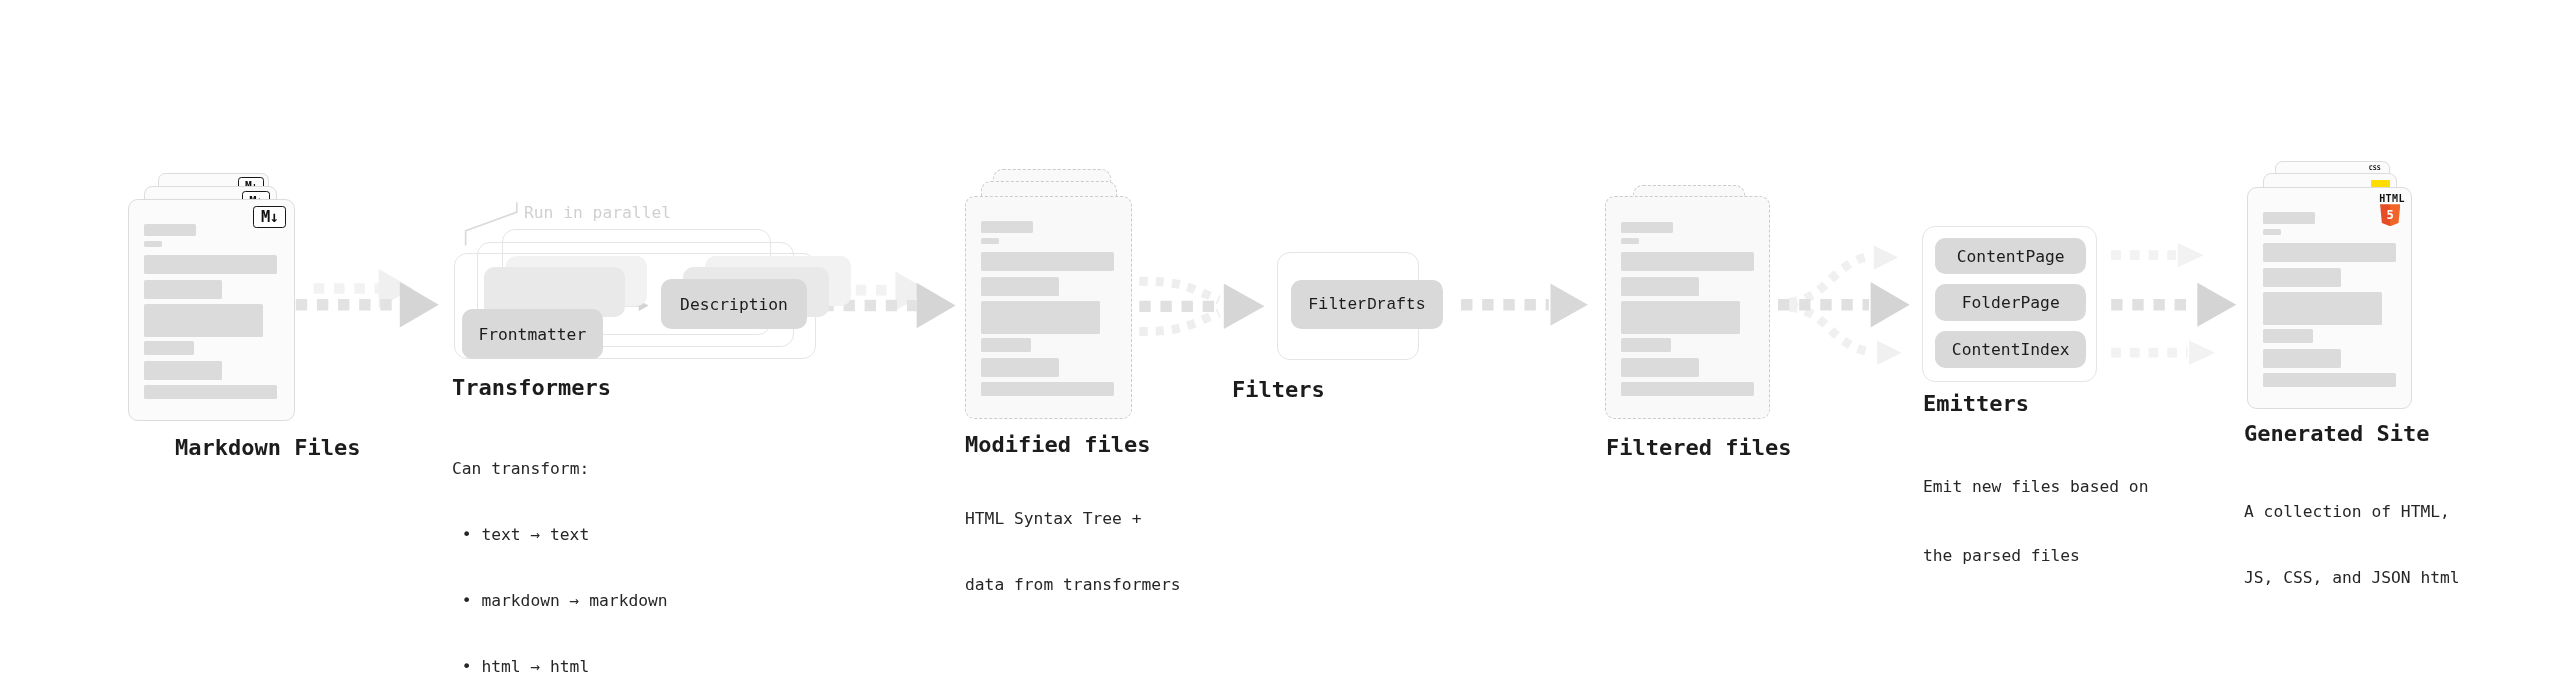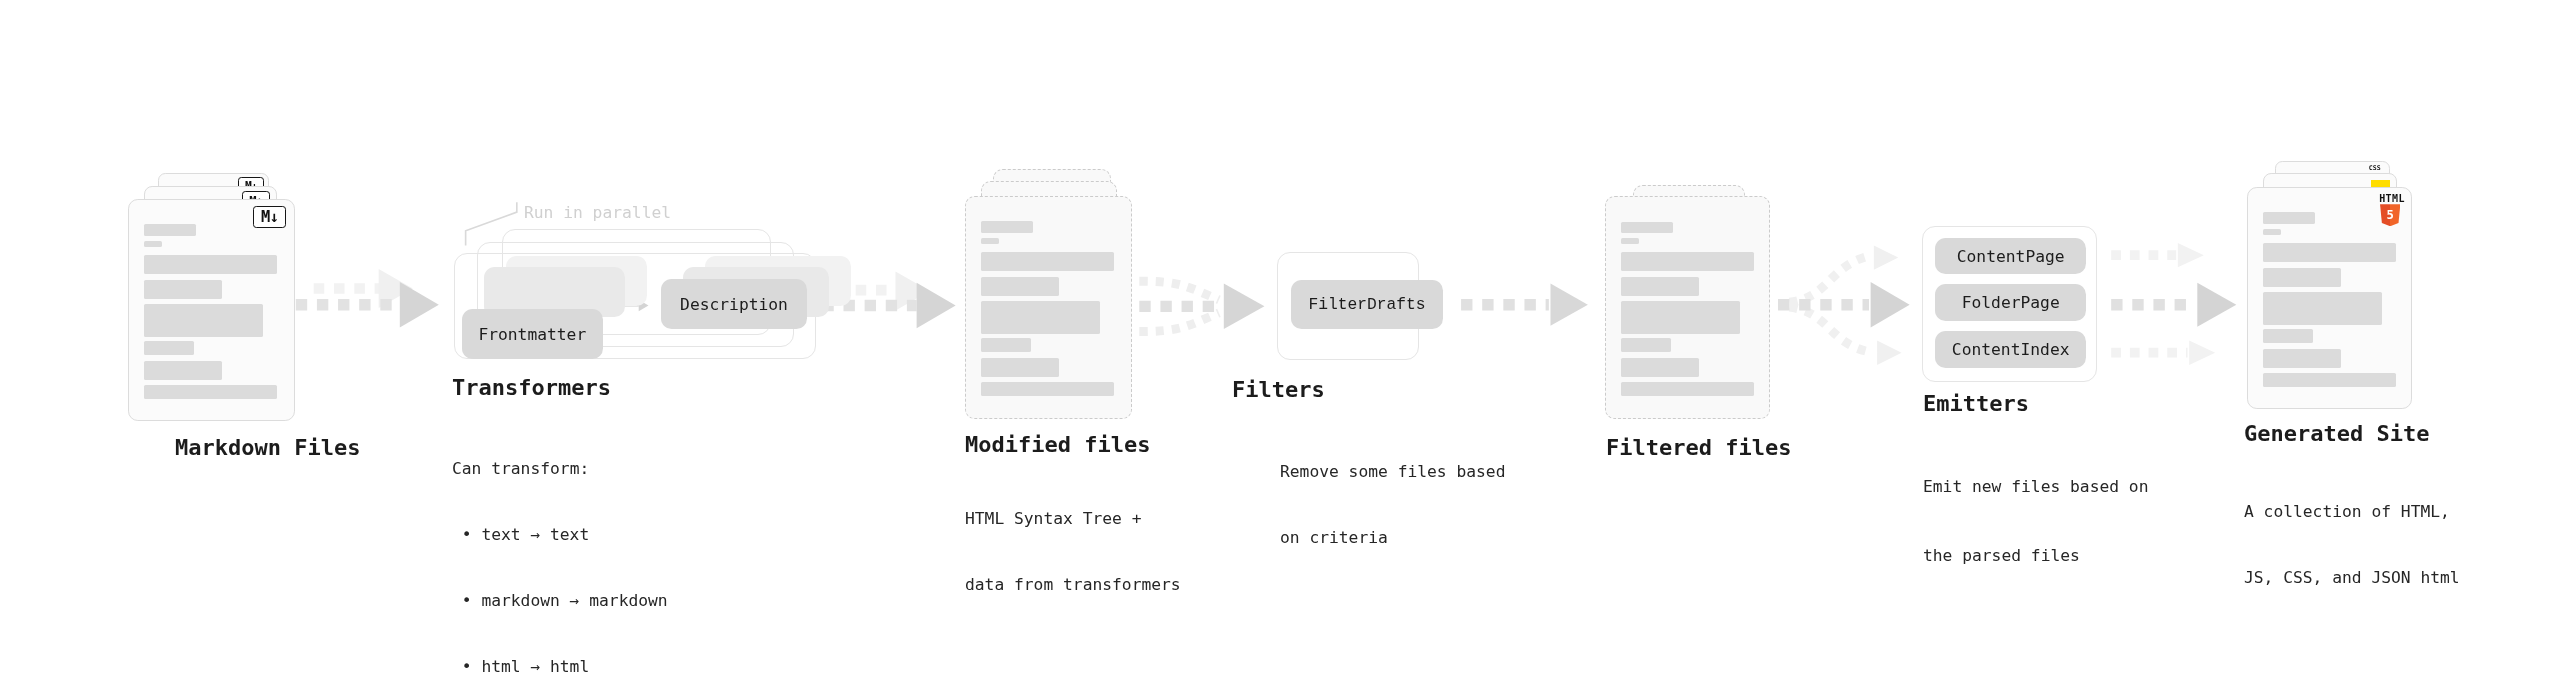--- a/index.html
+++ b/index.html
@@ -175,24 +175,20 @@
   <div class="stage-label" style="left:965px;top:432px;">Modified files</div>
   <div class="desc" style="left:965px;top:464px;">
     <div>HTML Syntax Tree +</div>
     <div>data from transformers</div>
   </div>
 
   <div class="panel" style="left:1277px;top:252px;width:142px;height:108px;font-family:Liberation Mono, monospace;">
     <div class="pill" style="left:13px;top:27px;width:152px;height:49px;">FilterDrafts</div>
   </div>
   <div class="stage-label" style="left:1232px;top:377px;">Filters</div>
-  <div class="desc" style="left:1280px;top:417px;">
-    <div>Remove some files based</div>
-    <div>on criteria</div>
-  </div>
 
   <div class="abs" style="left:1605px;top:185px;width:166px;height:236px;">
     <div class="doc dashed" style="left:28.4px;top:0;width:112px;height:223px;"></div>
     <div class="doc dashed sk" style="left:0;top:11.4px;width:165px;height:223px;">
         <div class="skbar" style="left: 15.4px; top: 24.4px; width: 52px; height: 11.4px;"></div>
         <div class="skbar" style="left: 15.4px; top: 41px; width: 18px; height: 5.7px;"></div>
         <div class="skbar" style="left: 15.4px; top: 55px; width: 133px; height: 18.7px;"></div>
         <div class="skbar" style="left: 15.4px; top: 80px; width: 78px; height: 18.7px;"></div>
         <div class="skbar" style="left: 15.4px; top: 104px; width: 119px; height: 33px;"></div>
         <div class="skbar" style="left: 15.4px; top: 141px; width: 50px; height: 14px;"></div>

